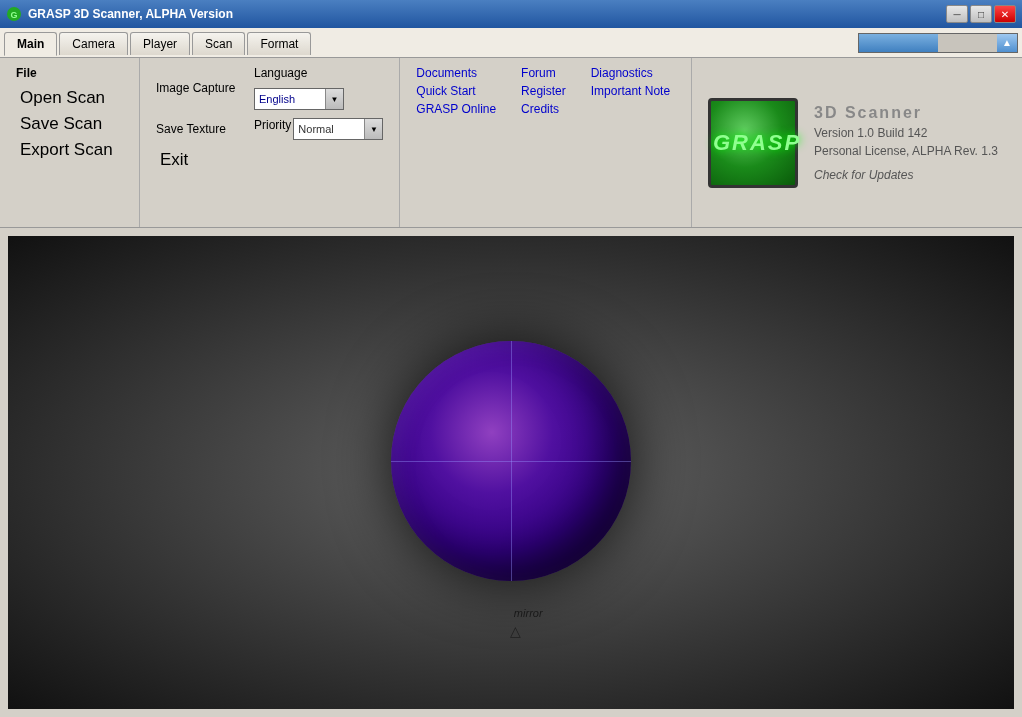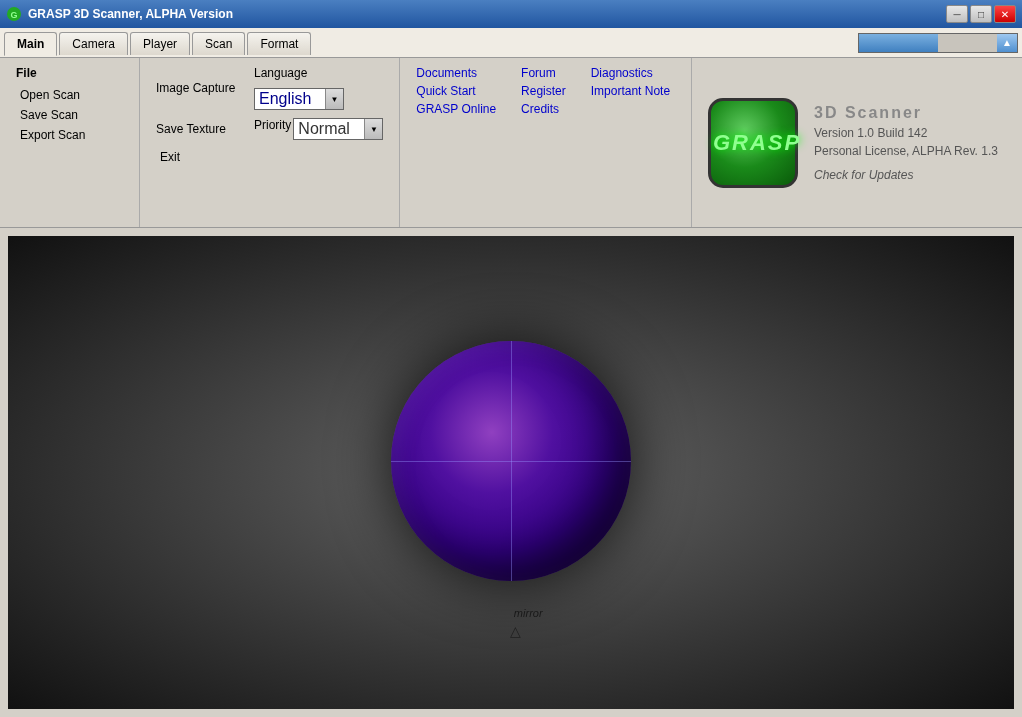--- a/index.html
+++ b/index.html
@@ -140,21 +140,21 @@
     }
     .file-btn {
       display: block;
       width: 100%;
       text-align: left;
       padding: 2px 4px;
       margin-bottom: 2px;
       background: none;
       border: none;
       cursor: pointer;
-      font-size: 12px;
+      font-size: 17px;
       font-family: 'Tahoma', 'Arial', sans-serif;
     }
 
     
     #settings-panel {
       padding: 8px 16px;
       border-right: 1px solid #aaa;
       min-width: 160px;
     }
     .settings-row {
@@ -173,21 +173,21 @@
       border: 1px solid #666;
       background: white;
       height: 22px;
       min-width: 90px;
       font-size: 12px;
       padding: 2px 4px;
       position: relative;
     }
     .settings-select-text {
       flex: 1;
-      font-size: 16px;
+      font-size: 11px;
       color: #00008b;
     }
     .settings-select-arrow {
       width: 18px;
       height: 20px;
       background: linear-gradient(to bottom, #ddd, #bbb);
       border-left: 1px solid #888;
       display: flex;
       align-items: center;
       justify-content: center;
@@ -228,21 +228,21 @@
     #branding-panel {
       width: 330px;
       padding: 8px 16px;
       display: flex;
       align-items: center;
       gap: 16px;
     }
     #grasp-logo {
       width: 90px;
       height: 90px;
-      border-radius: 15px;
+      border-radius: 4px;
       background: radial-gradient(circle at 40% 35%, #60cc60, #1a8a1a, #0a5a0a);
       display: flex;
       align-items: center;
       justify-content: center;
       border: 3px solid #333;
       padding-left: 8px;
     }
     #grasp-logo-text {
       font-size: 22px;
       font-weight: bold;

